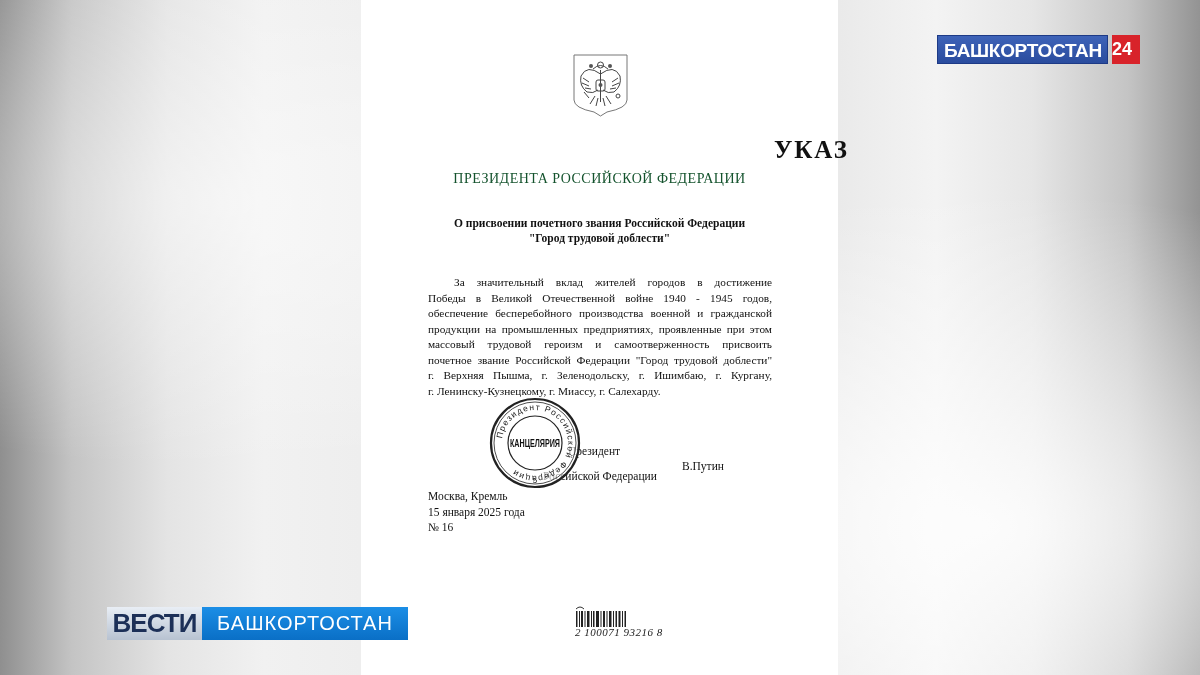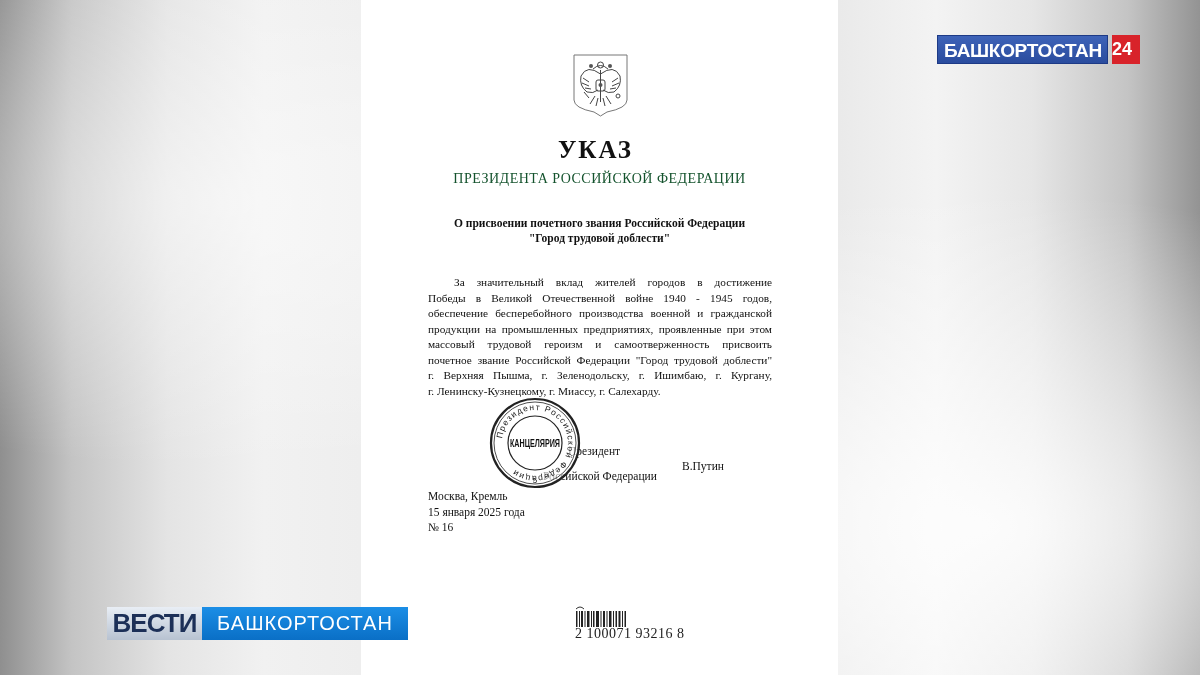--- a/index.html
+++ b/index.html
@@ -15,21 +15,21 @@
                 radial-gradient(ellipse at 18% 30%, rgba(255,255,255,0.5) 0%, rgba(255,255,255,0) 40%);
   }
   .page {
     position:absolute; left:361px; top:0; width:477px; height:675px;
     background:#ffffff; color:#111;
   }
   .emblem {
     position:absolute; left:571px; top:52px; width:59px; height:65px;
   }
   .t-ukaz {
-    position:absolute; left:357px; width:477px; top:136px; text-align:center;
+    position:absolute; left:372px; width:477px; top:136px; text-align:right;
     font-size:25px; font-weight:bold; letter-spacing:2px; color:#111;
   }
   .t-pres {
     position:absolute; left:361px; width:477px; top:171px; text-align:center;
     font-size:14px; letter-spacing:0.5px; color:#14532d;
   }
   .t-about {
     position:absolute; left:361px; width:477px; top:216px; text-align:center;
     font-size:11.5px; font-weight:bold; line-height:15px; color:#111;
   }
@@ -41,21 +41,21 @@
   .body-text .line.first { padding-left:26px;margin-top:12px; }
   .body-text .line.last { text-align-last:left; }
   .stamp {
     position:absolute; left:489px; top:397px; width:92px; height:92px;
   }
   .sign1 { position:absolute; left:568px; top:445px; font-size:11.5px; color:#111; }
   .sign2 { position:absolute; left:543px; top:460px; font-size:11.5px; color:#111;margin-top:10px; }
   .sign3 { position:absolute; left:682px; top:460px; font-size:11.5px; color:#111; }
   .place { position:absolute; left:428px; top:489px; font-size:11.5px; line-height:15.5px; color:#111; }
   .barcode { position:absolute; left:568px; top:603px; width:68px; height:40px; }
-  .barcode-num { position:absolute; left:575px; top:626px; font-size:14px; color:#222; letter-spacing:0.5px; }
+  .barcode-num { position:absolute; left:575px; top:626px; font-size:11px; color:#222; letter-spacing:0.5px;font-style:italic; }
 
   
   .ch-logo { position:absolute; left:937px; top:35px; height:29px; display:flex; }
   .ch-logo .name {
     background:linear-gradient(#3e63b8, #2a4c9e); color:#fff; height:29px; line-height:29px;
     padding:0 6px; font-family:"Liberation Sans", sans-serif; font-weight:bold; font-size:19px;
     letter-spacing:-0.3px; border:1px solid #1d3a86; box-sizing:border-box; width:171px; text-align:center;
   }
   .ch-logo .num {
     margin-left:4px; background:#d8232a; color:#fff; width:28px; height:29px; line-height:29px;

